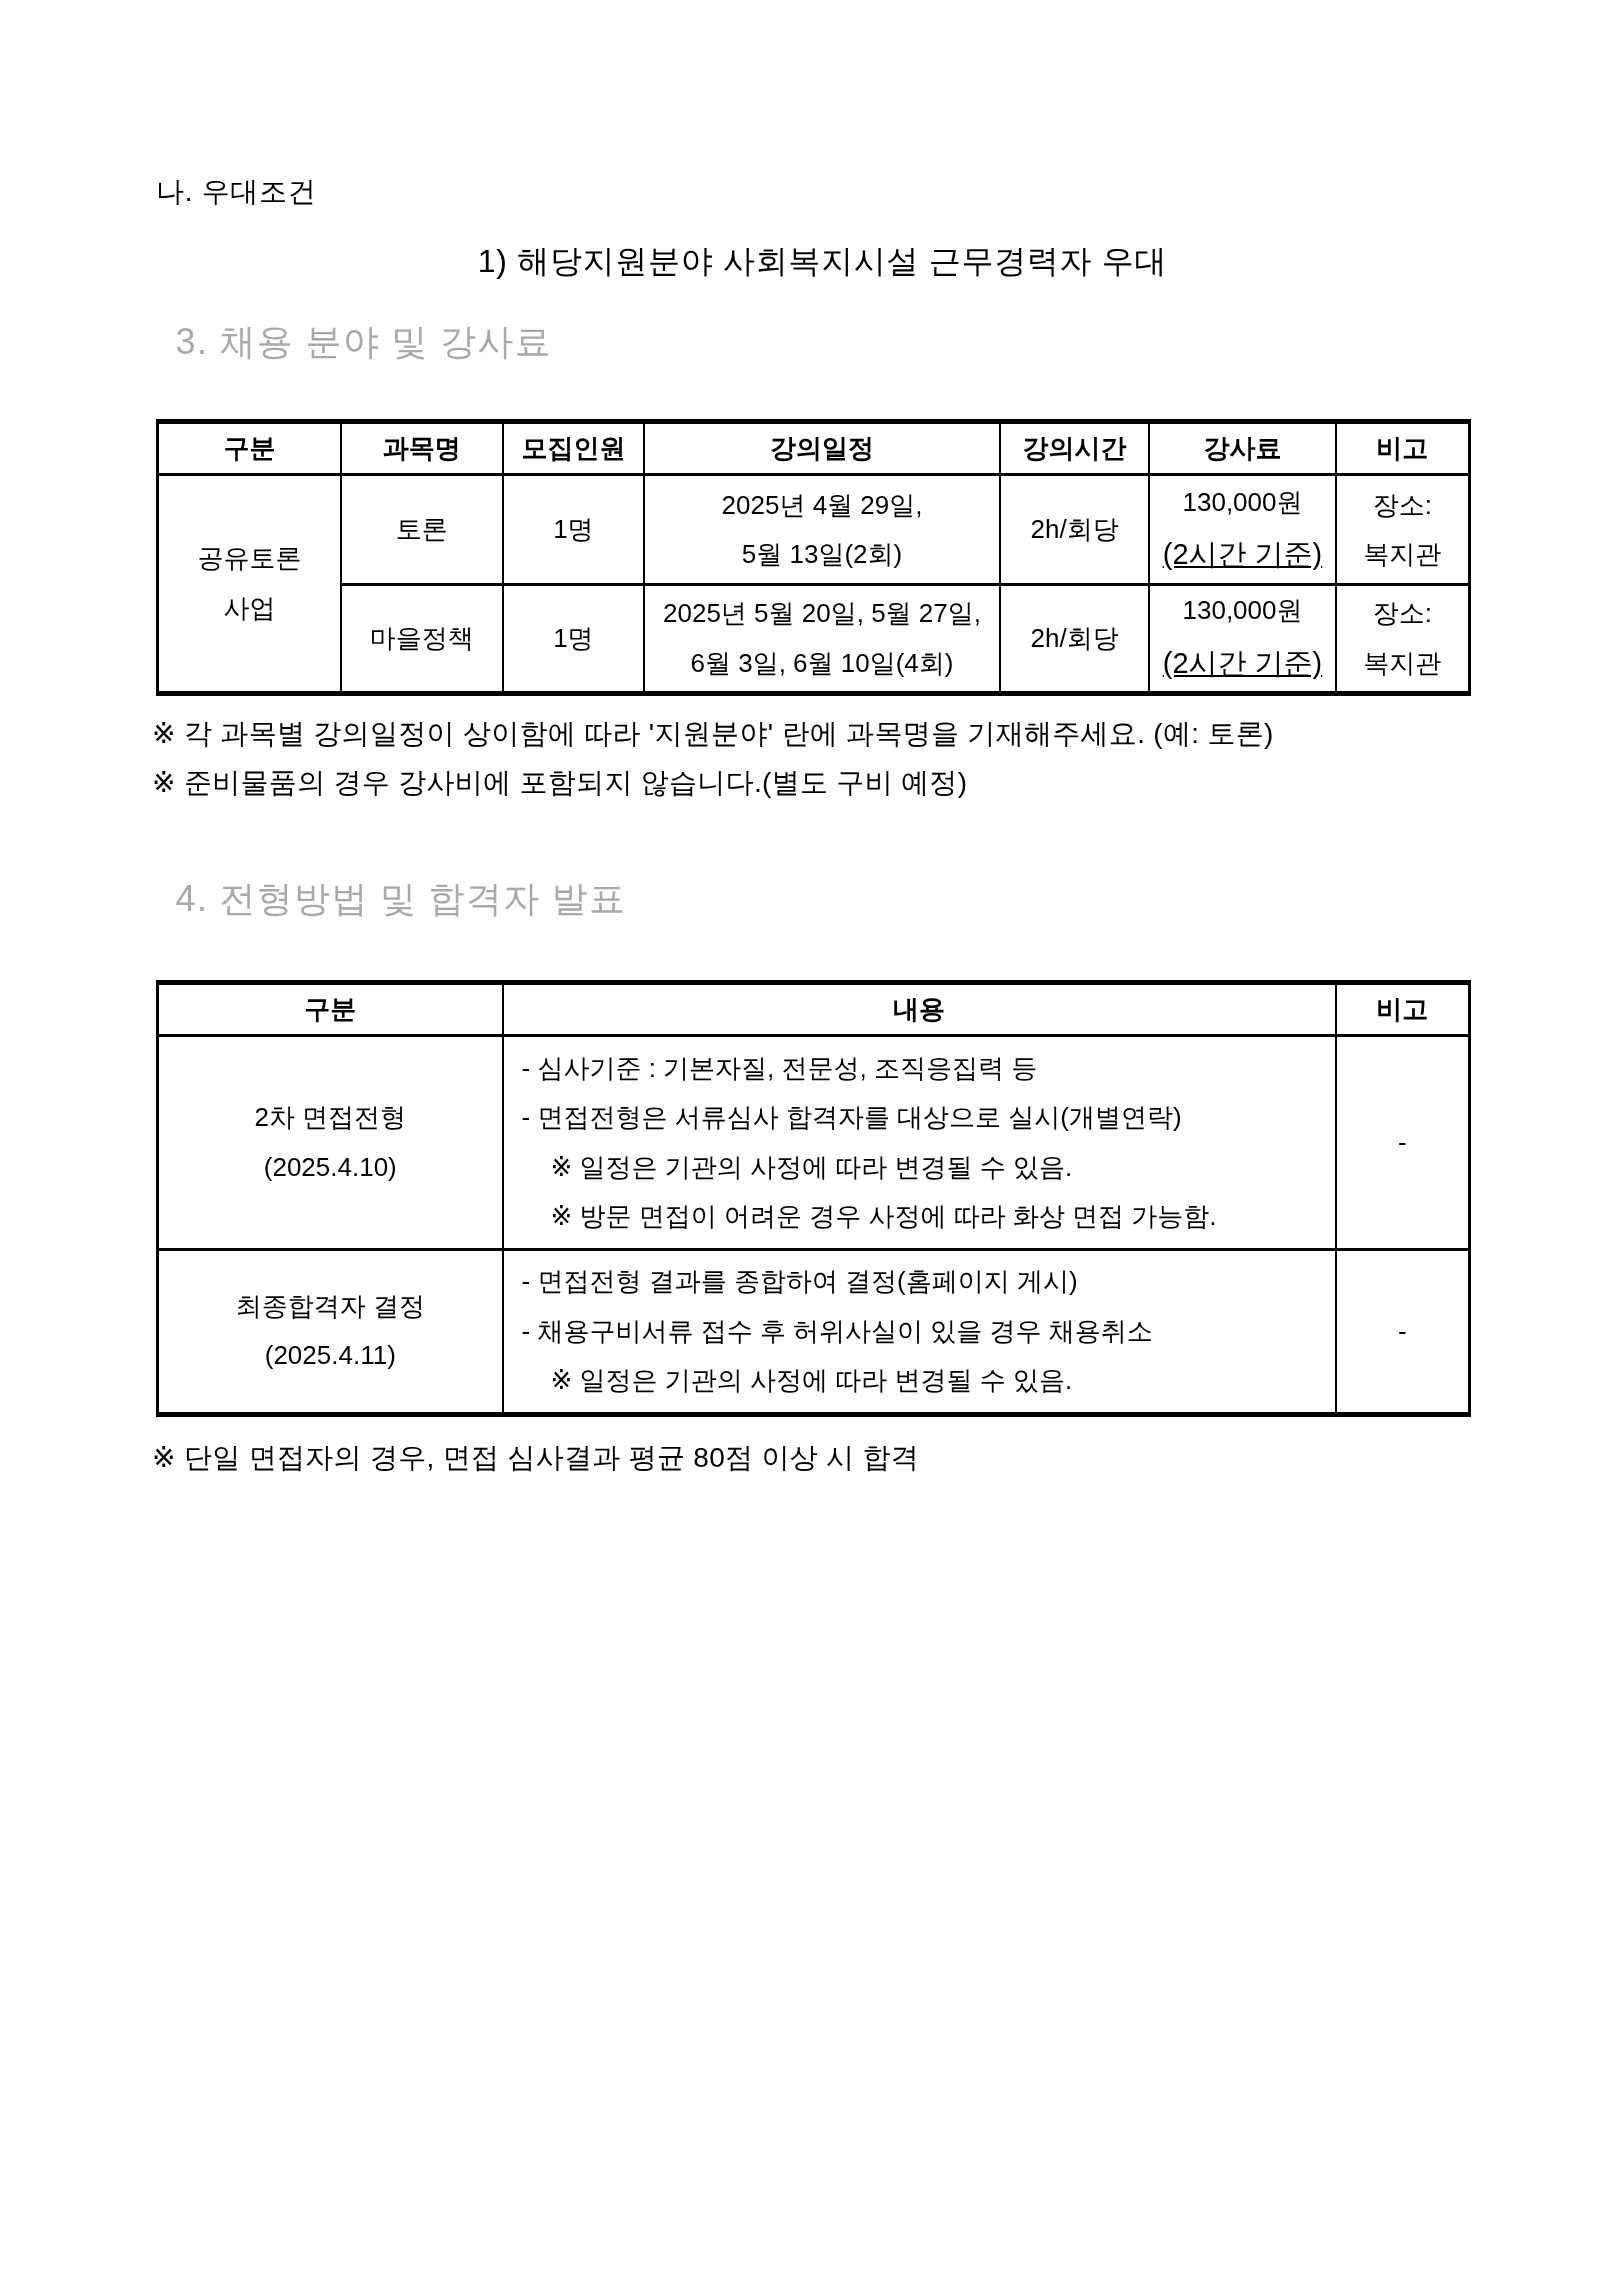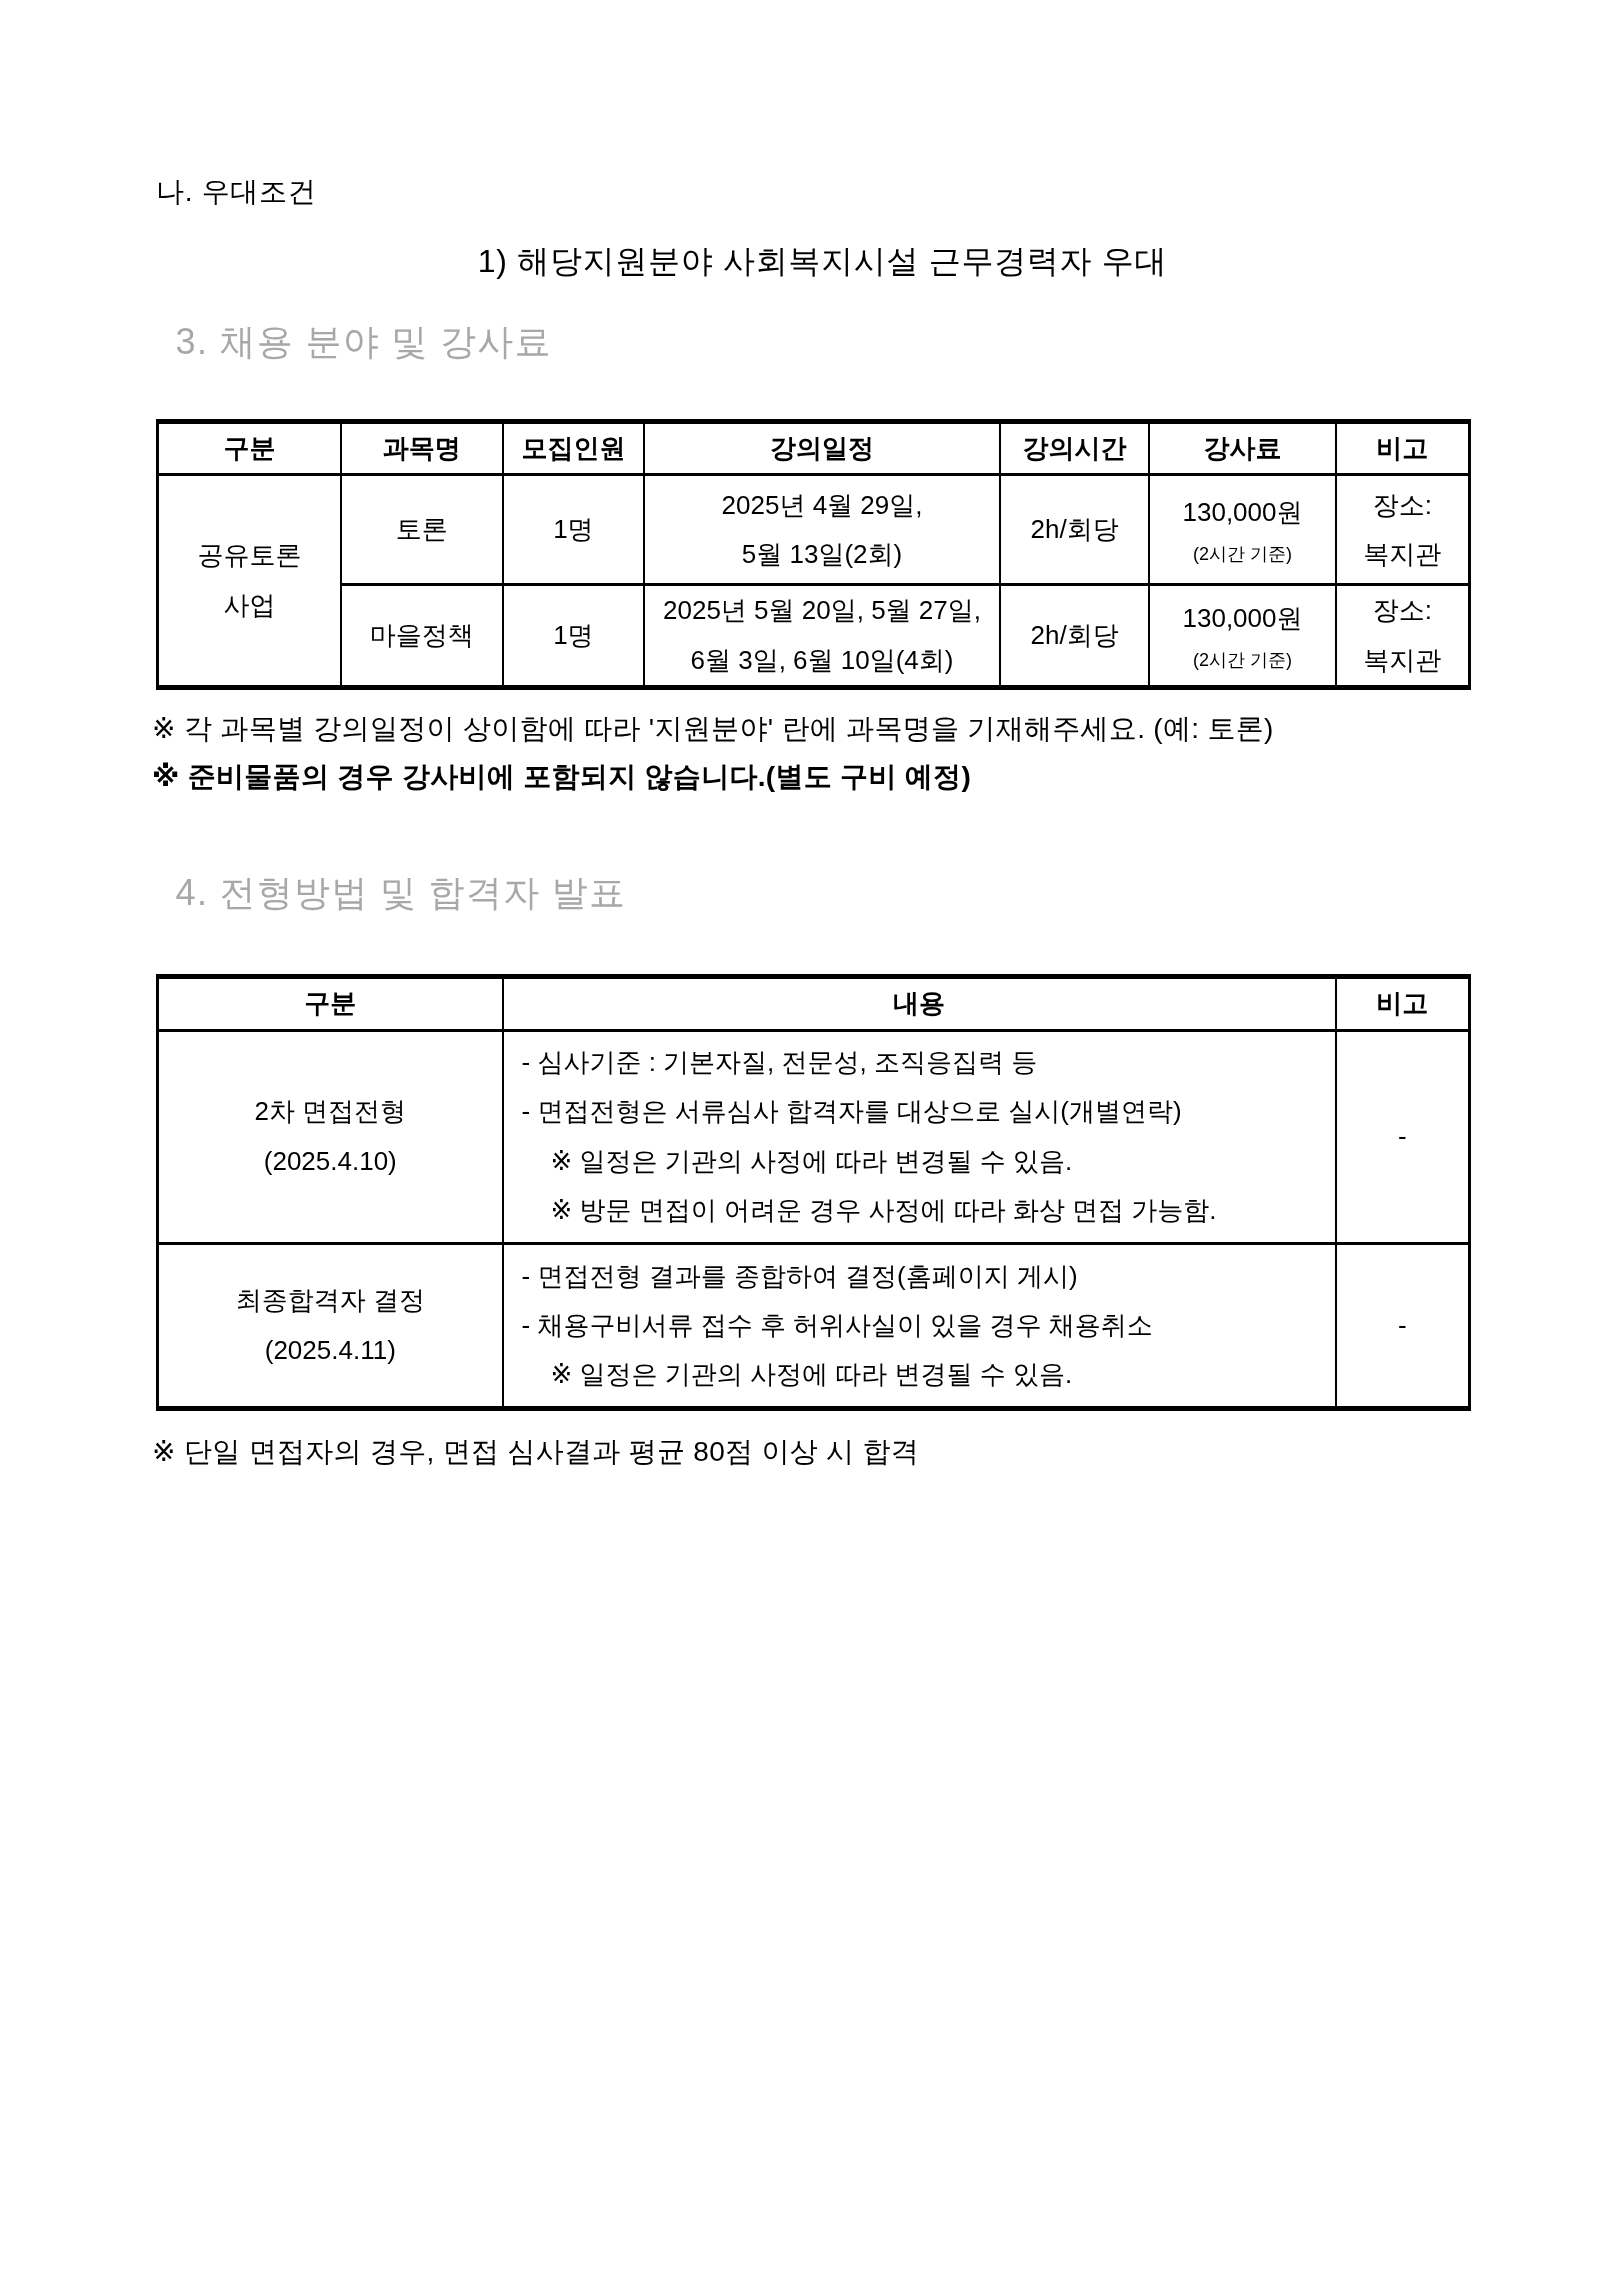--- a/index.html
+++ b/index.html
@@ -71,29 +71,29 @@
   .t2 .r2 { height: 201px; }
   .t2 .r3 { height: 143px; }
 
   .cell-left {
     text-align: left;
     padding: 6.5px 11.7px 6.5px 18px;
   }
   .cline { white-space: nowrap; }
   .ind-note { padding-left: 29px; }
   .ind-big { padding-left: 139px; }
-  .fee-basis { font-size: 18px; }
+  .fee-basis { font-size: 29px; text-decoration: underline; }
 
   .note-line {
     margin-top: 19.6px;
     margin-left: -3.9px;
     font-size: 28px;
     letter-spacing: 0.3px;
   }
-  .note-line + .note-line { margin-top: 10.4px; font-weight: bold; }
+  .note-line + .note-line { margin-top: 10.4px; }
   .footnote {
     margin-top: 22px;
     margin-left: -3.9px;
     font-size: 28px;
     letter-spacing: 0.3px;
   }
 </style>
 </head>
 <body>
 

